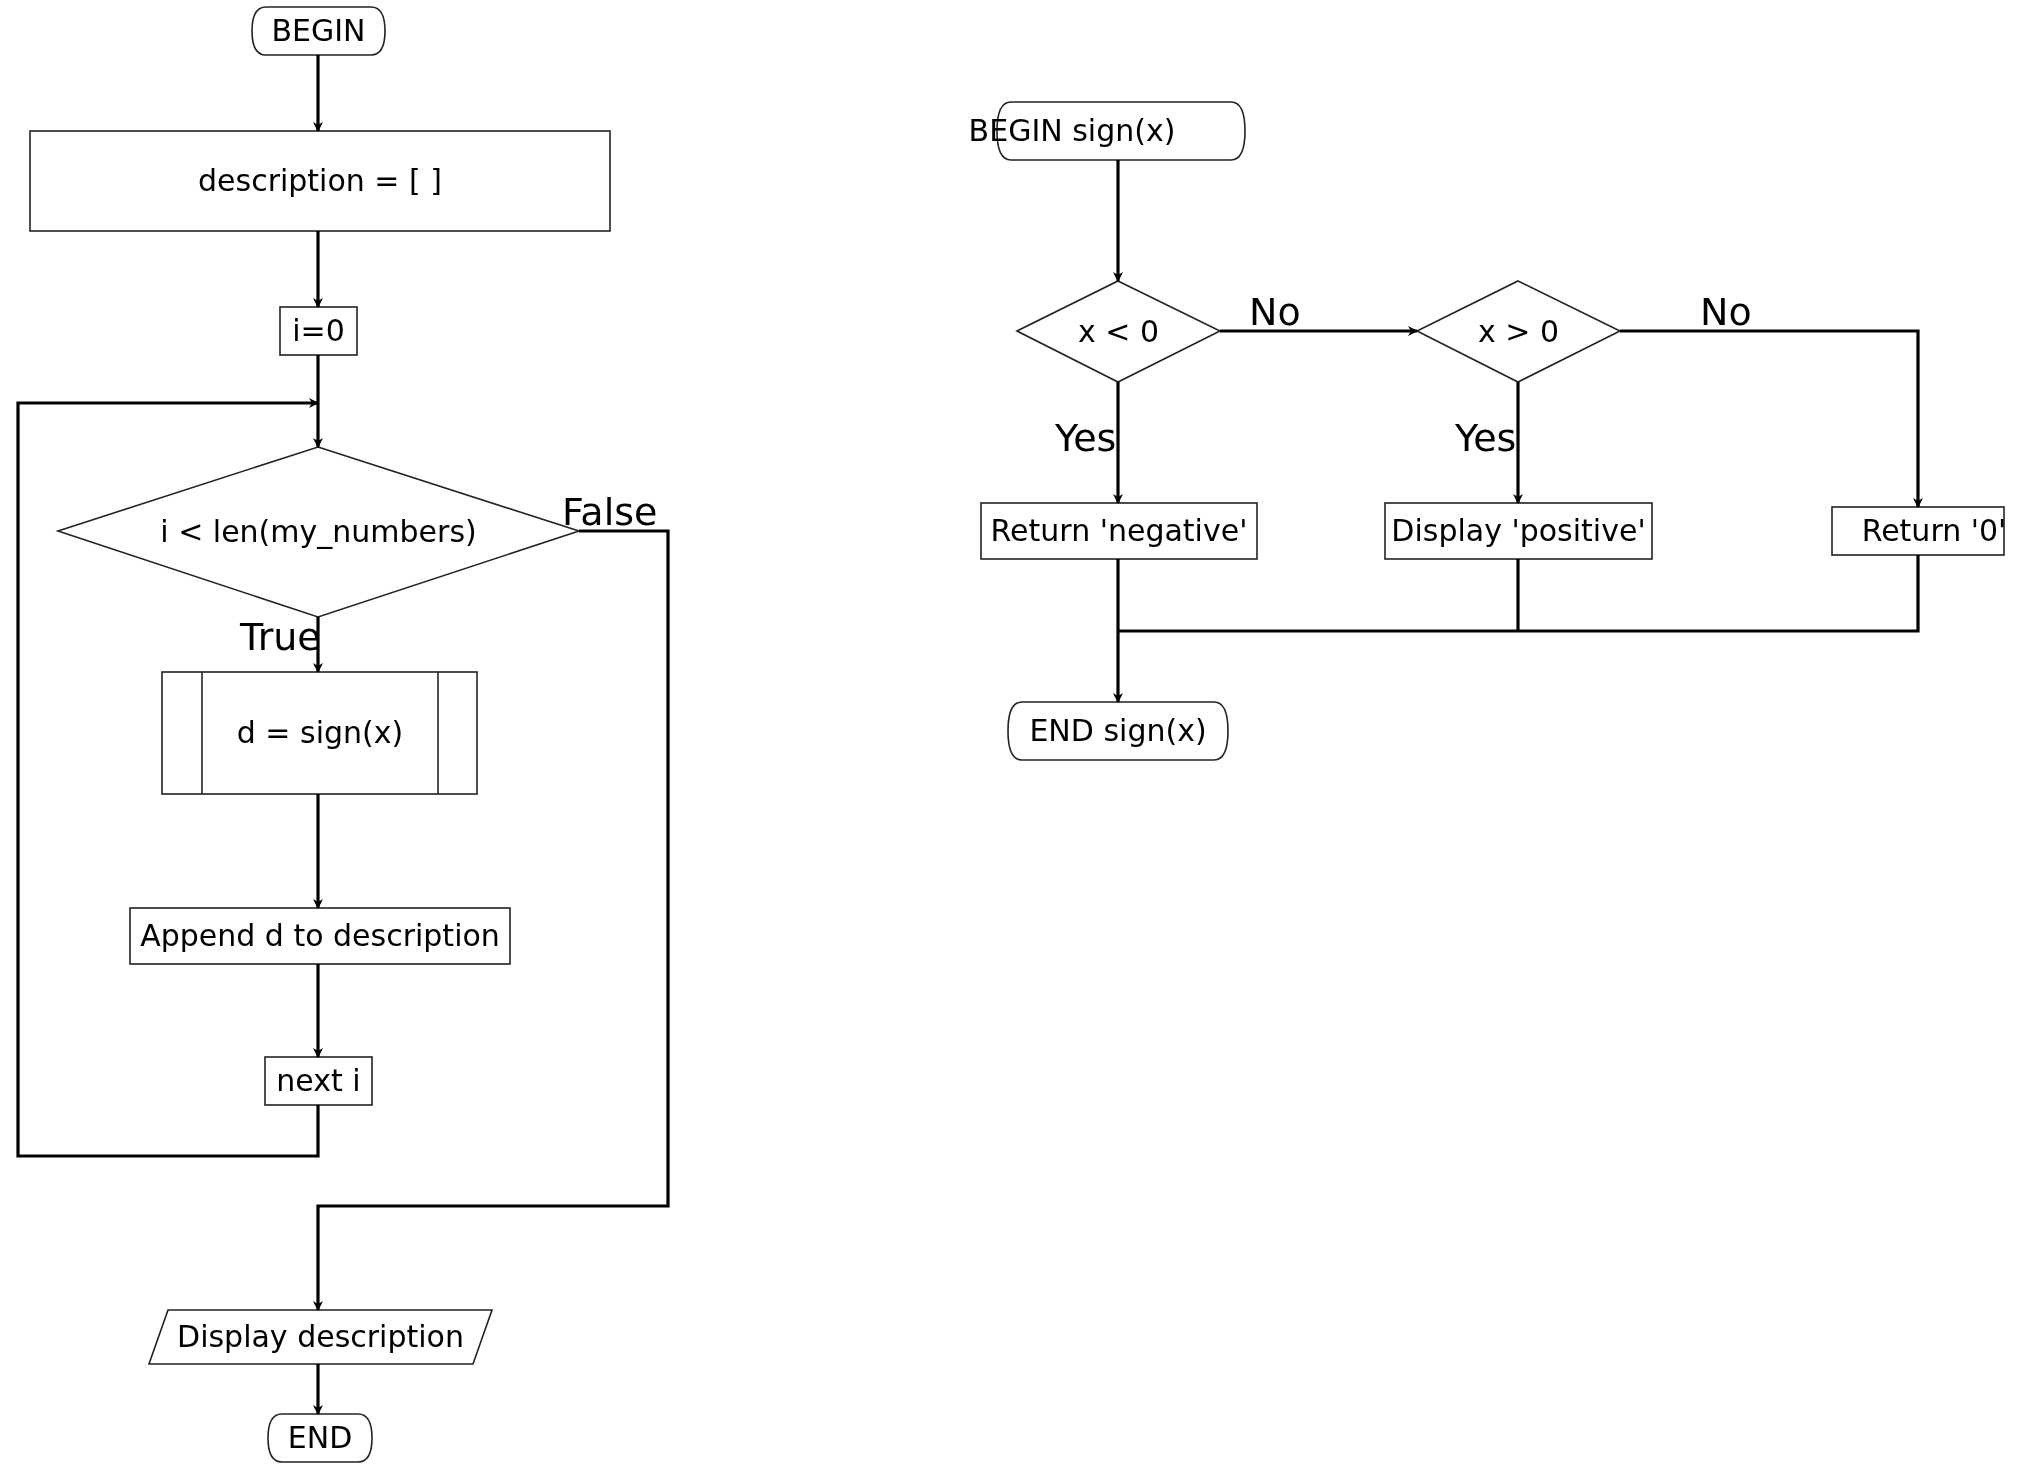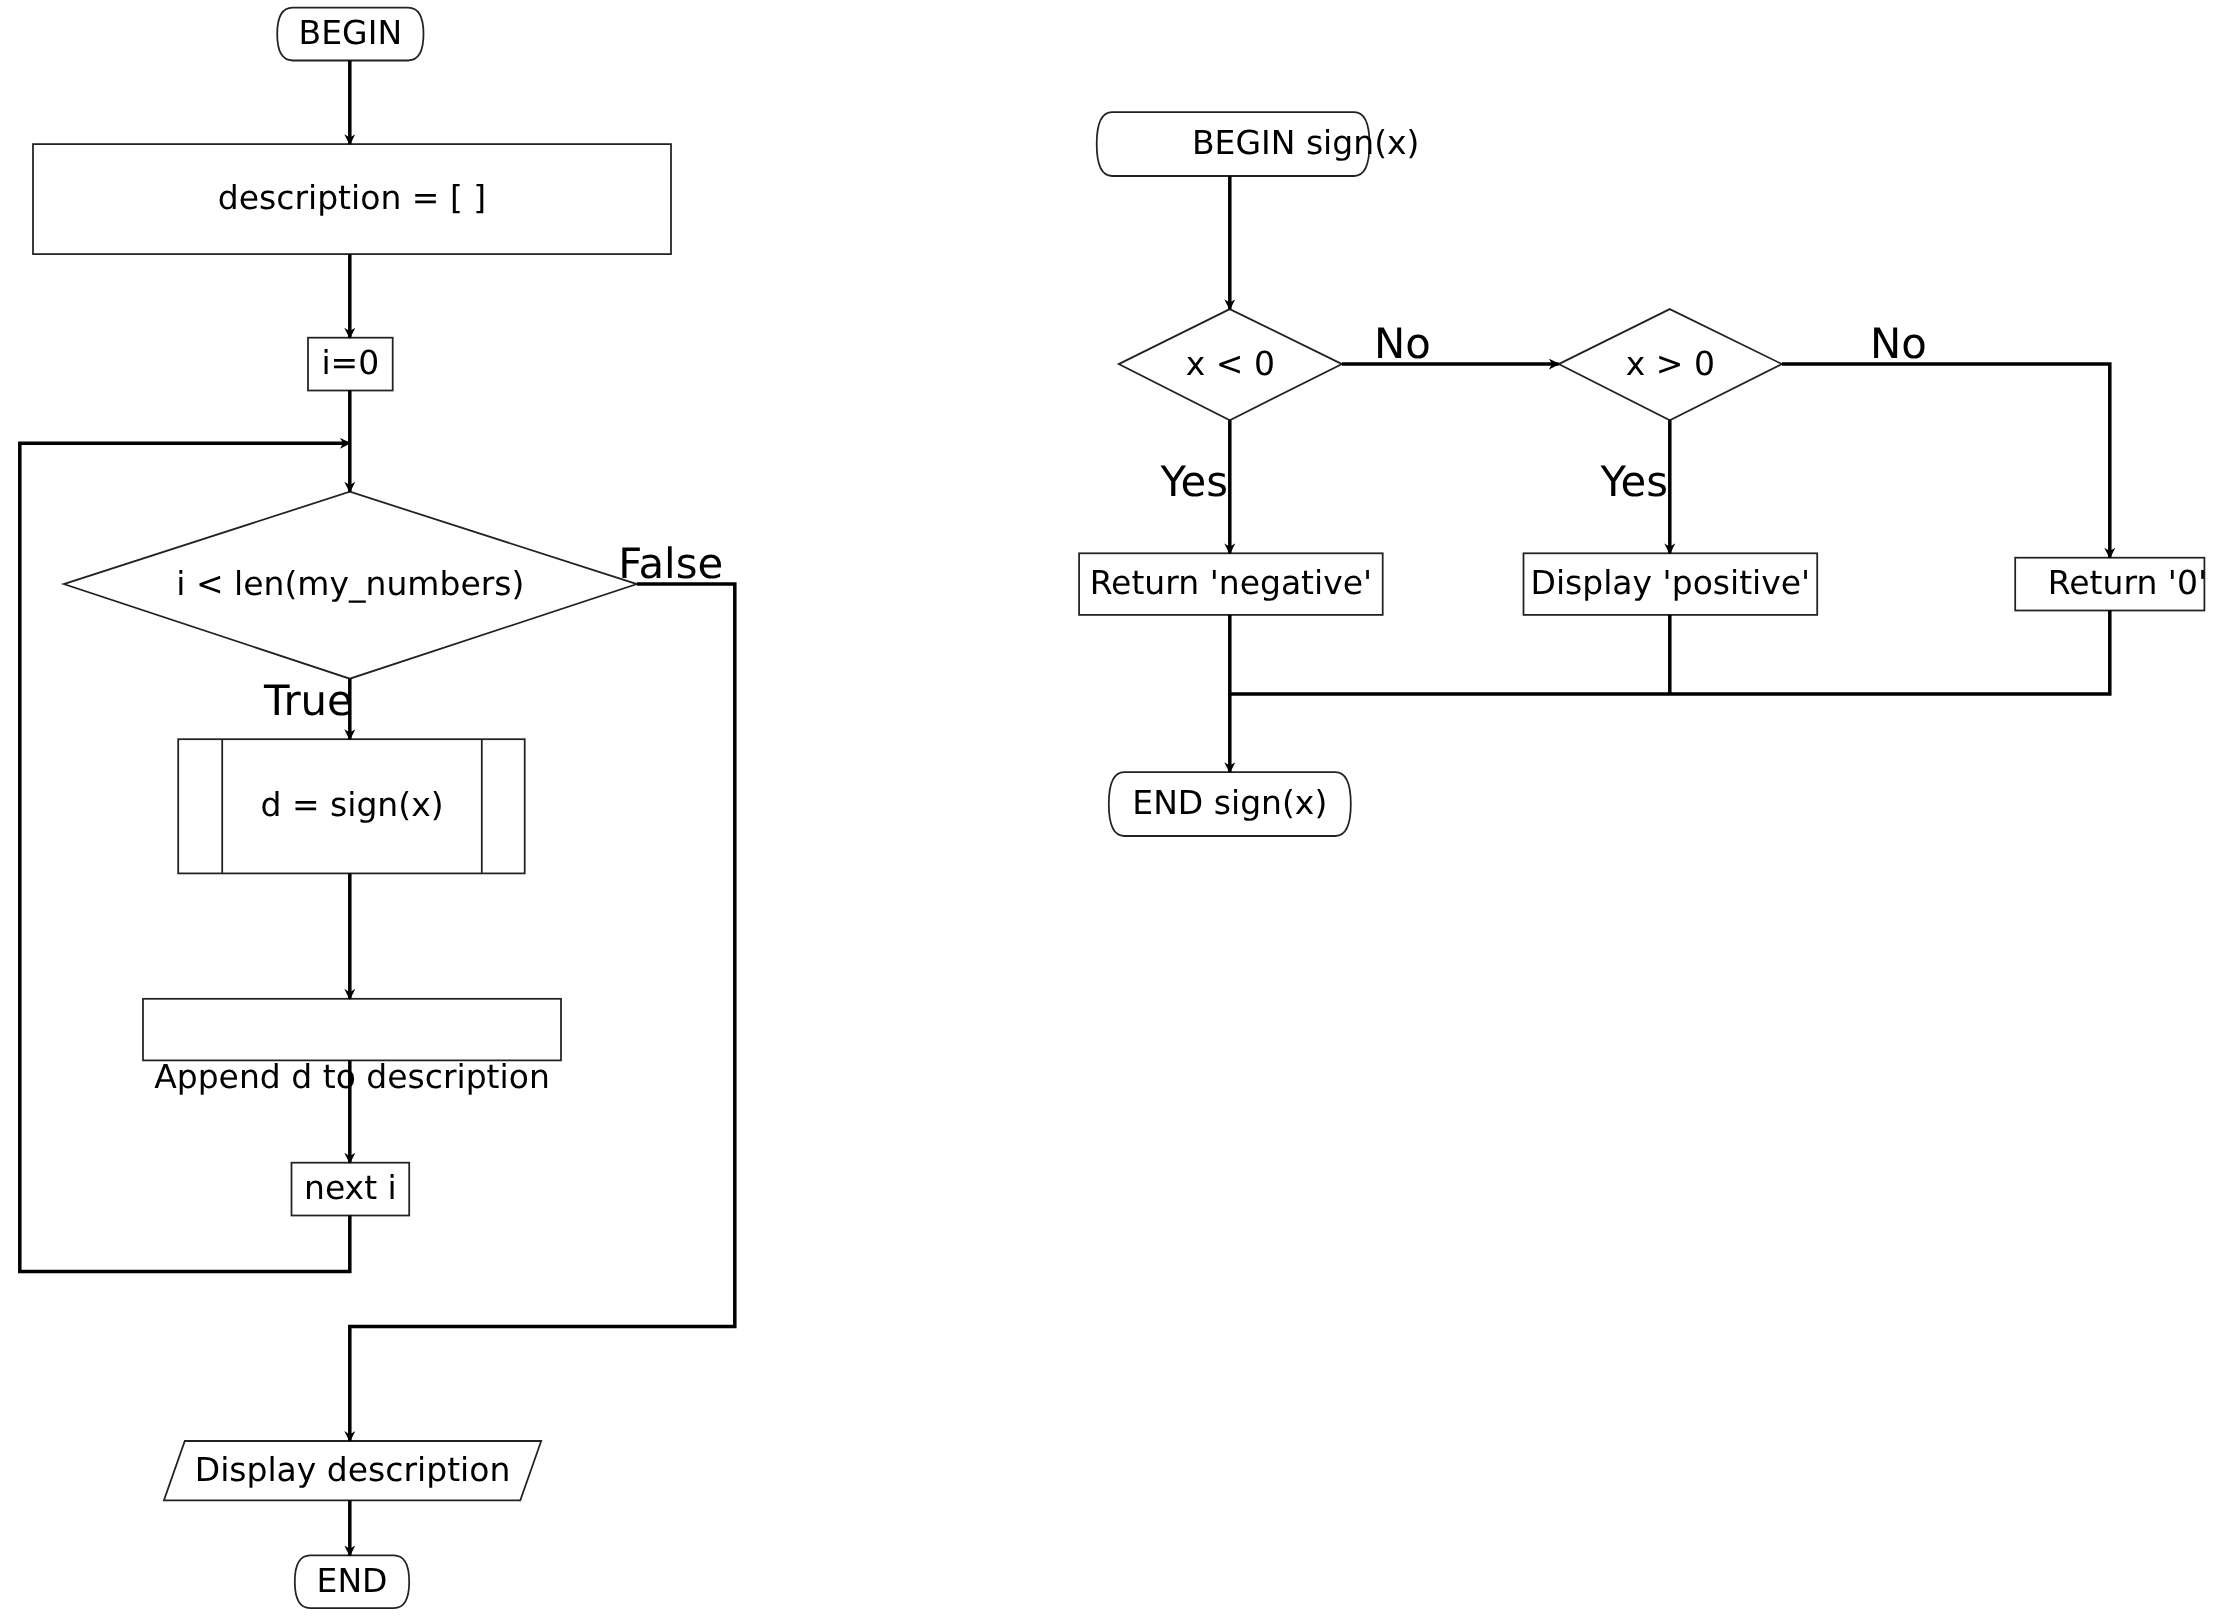--- a/index.html
+++ b/index.html
@@ -67,26 +67,26 @@
 
 <div class="lbl" style="left:252px;top:7px;width:133px;height:48px;">BEGIN</div>
 <div class="lbl multi" style="left:30px;top:131px;width:580px;height:100px;">
   <span>description = [ ]</span>
 </div>
 <div class="lbl" style="left:280px;top:307px;width:77px;height:48px;">i=0</div>
 <div class="lbl" style="left:58px;top:447px;width:521px;height:170px;">i &lt; len(my_numbers)</div>
 <div class="edge-lbl" style="left:240px;top:618px;">True</div>
 <div class="edge-lbl" style="left:562px;top:493px;">False</div>
 <div class="lbl" style="left:202px;top:672px;width:236px;height:122px;">d = sign(x)</div>
-<div class="lbl" style="left:130px;top:908px;width:380px;height:56px;margin-top:44px;">Append d to description</div>
+<div class="lbl" style="left:130px;top:908px;width:380px;height:56px;">Append d to description</div>
 <div class="lbl" style="left:265px;top:1057px;width:107px;height:48px;">next i</div>
 <div class="lbl" style="left:149px;top:1310px;width:343px;height:54px;">Display description</div>
 <div class="lbl" style="left:268px;top:1414px;width:104px;height:48px;">END</div>
 
-<div class="lbl" style="left:1053px;top:102px;width:268px;height:58px;">BEGIN sign(x)</div>
+<div class="lbl" style="left:938px;top:102px;width:268px;height:58px;">BEGIN sign(x)</div>
 <div class="lbl" style="left:1017px;top:281px;width:203px;height:101px;">x &lt; 0</div>
 <div class="lbl" style="left:1417px;top:281px;width:203px;height:101px;">x &gt; 0</div>
 <div class="edge-lbl" style="left:1249px;top:293px;">No</div>
 <div class="edge-lbl" style="left:1700px;top:293px;">No</div>
 <div class="edge-lbl" style="left:1055px;top:419px;">Yes</div>
 <div class="edge-lbl" style="left:1455px;top:419px;">Yes</div>
 <div class="lbl" style="left:981px;top:503px;width:276px;height:56px;">Return 'negative'</div>
 <div class="lbl" style="left:1385px;top:503px;width:267px;height:56px;">Display 'positive'</div>
 <div class="lbl" style="left:1832px;top:507px;width:204px;height:48px;">Return '0'</div>
 <div class="lbl" style="left:1008px;top:702px;width:220px;height:58px;">END sign(x)</div>

